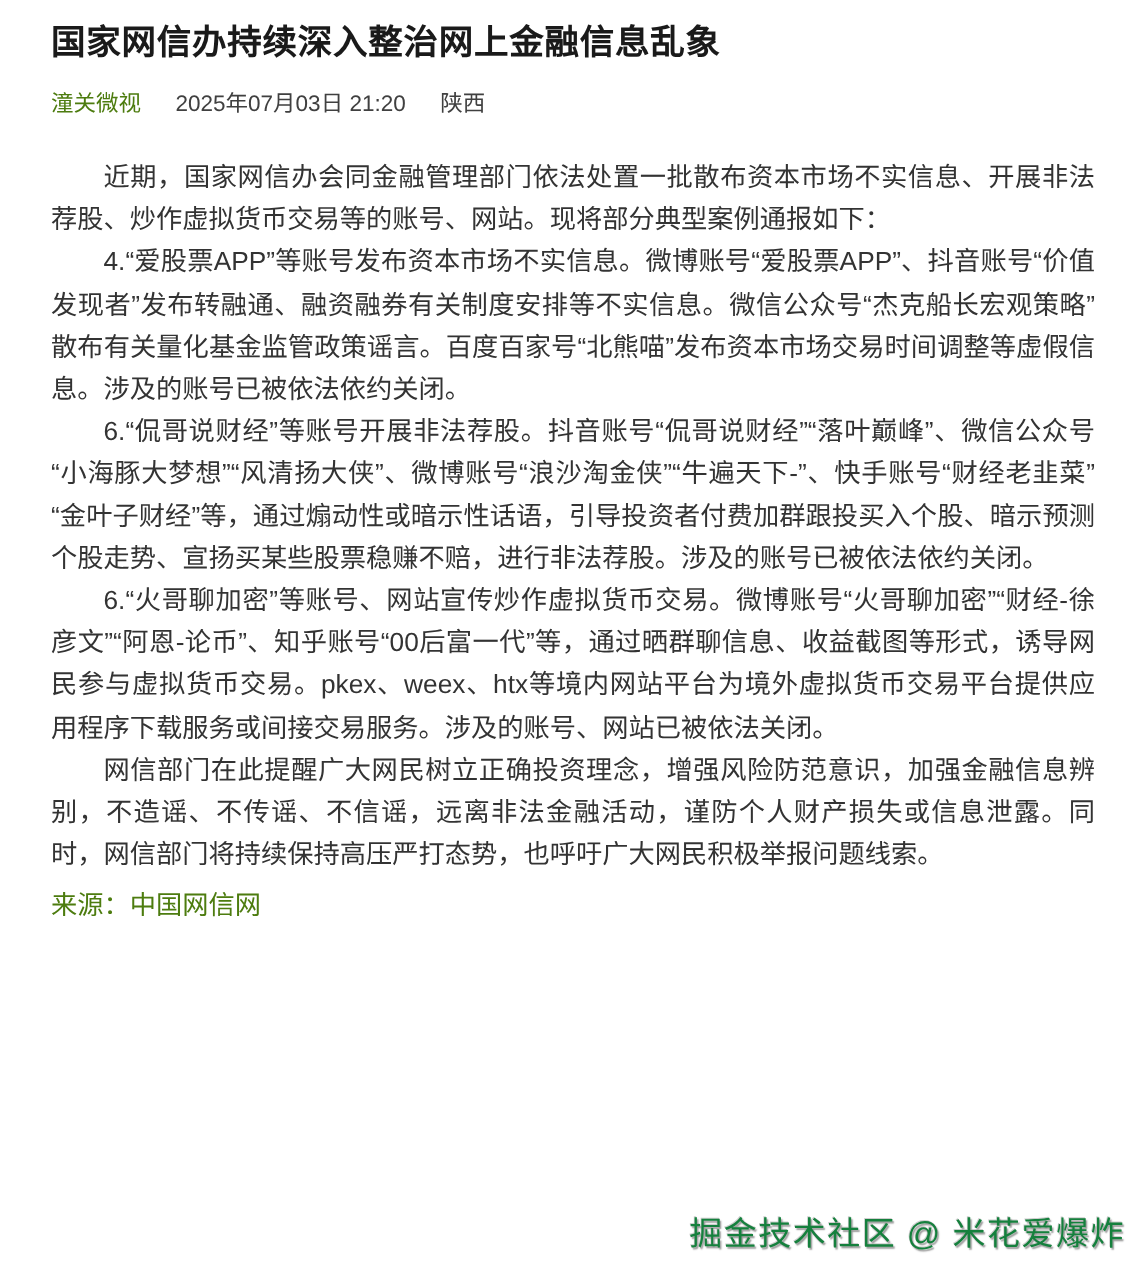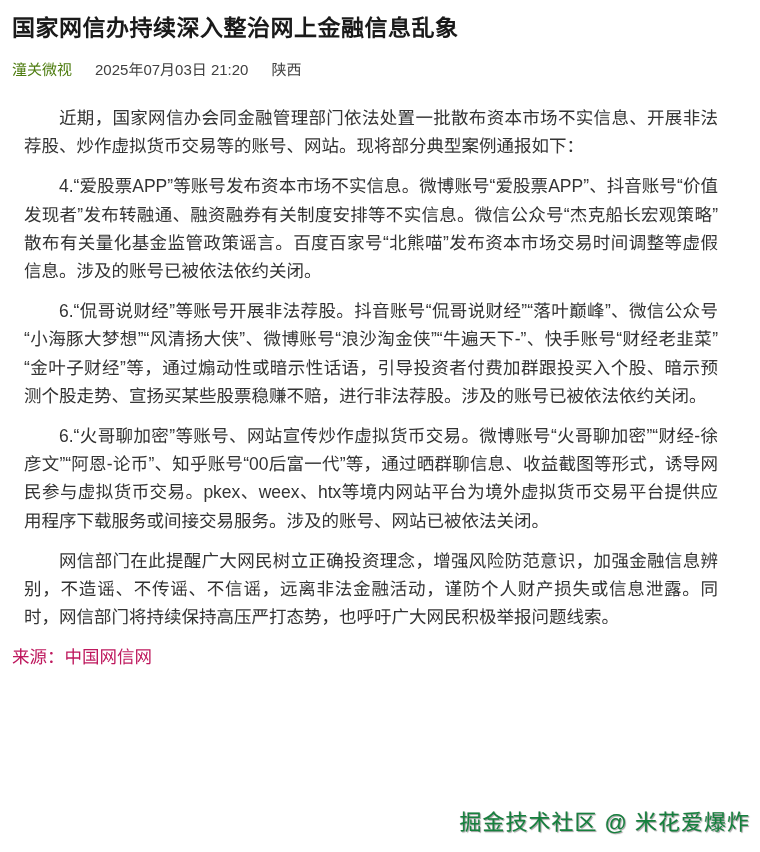--- a/index.html
+++ b/index.html
@@ -3,21 +3,21 @@
 <meta charset="utf-8">
 <style>
   * { margin: 0; padding: 0; box-sizing: border-box; }
   html, body { width: 760px; height: 852px; overflow: hidden; }
   body {
     background: #ffffff;
     font-family: "Liberation Sans", "DejaVu Sans", sans-serif;
     position: relative;
   }
   .page {
-    padding: 12px 30px 0 12px;
+    padding: 12px 30px 0 34px;
     position: relative;
     height: 100%;
   }
   .article-title {
     font-size: 23px;
     font-weight: 700;
     color: #1a1a1a;
     line-height: 32px;
     letter-spacing: 0.5px;
   }
@@ -34,27 +34,27 @@
   .meta-gray { color: #404040; margin-left: 11px; }
   .article-body {
     margin-top: 24px;
     font-size: 17.5px;
     line-height: 28.2px;
     color: #333333;
     text-align: justify;
   }
   .article-body p {
     text-indent: 2em;
-    margin: 12px;
+    margin: 0;
   }
   .source-line {
     margin-top: 6px;
     font-size: 17.5px;
     line-height: 28px;
-    color: #be185d;
+    color: #4d7c0f;
   }
   .watermark {
     position: absolute;
     right: 10px;
     bottom: 16px;
     font-size: 22px;
     letter-spacing: 1px;
     color: #15803d;
     text-shadow: 1px 1px 1px #9a9a9a, -0.5px -0.5px 0 #cfcfcf;
     white-space: nowrap;

